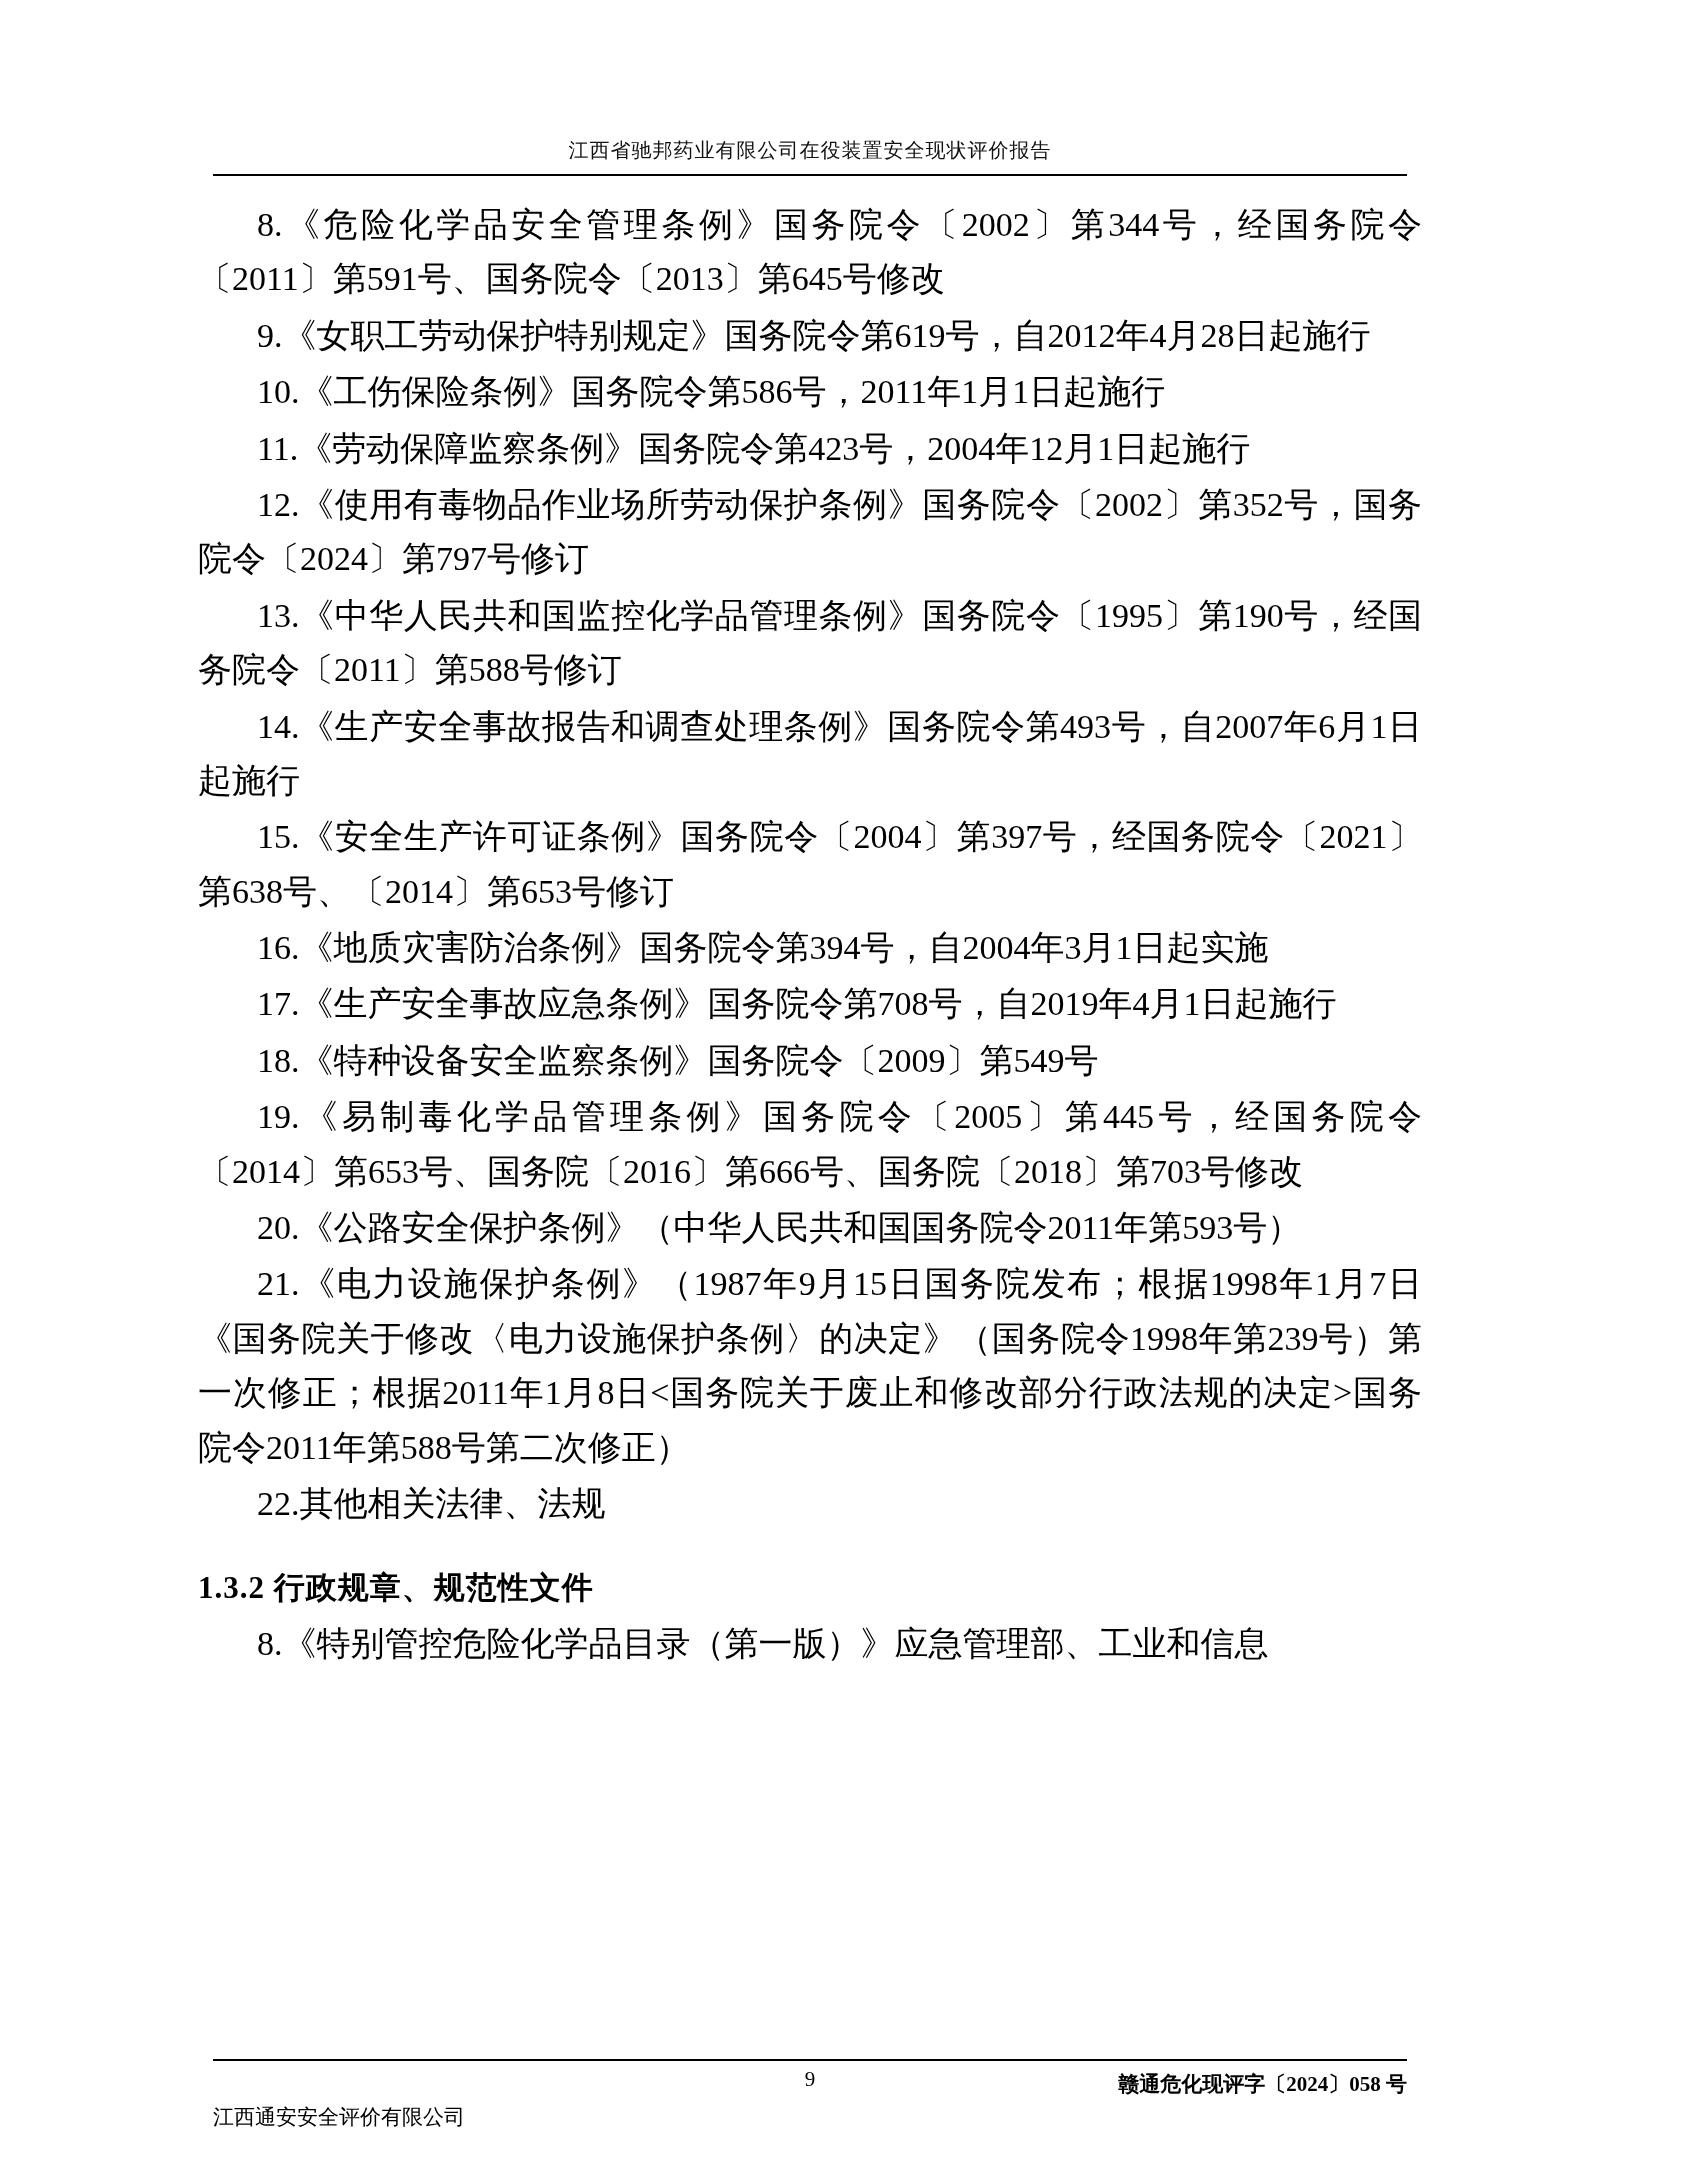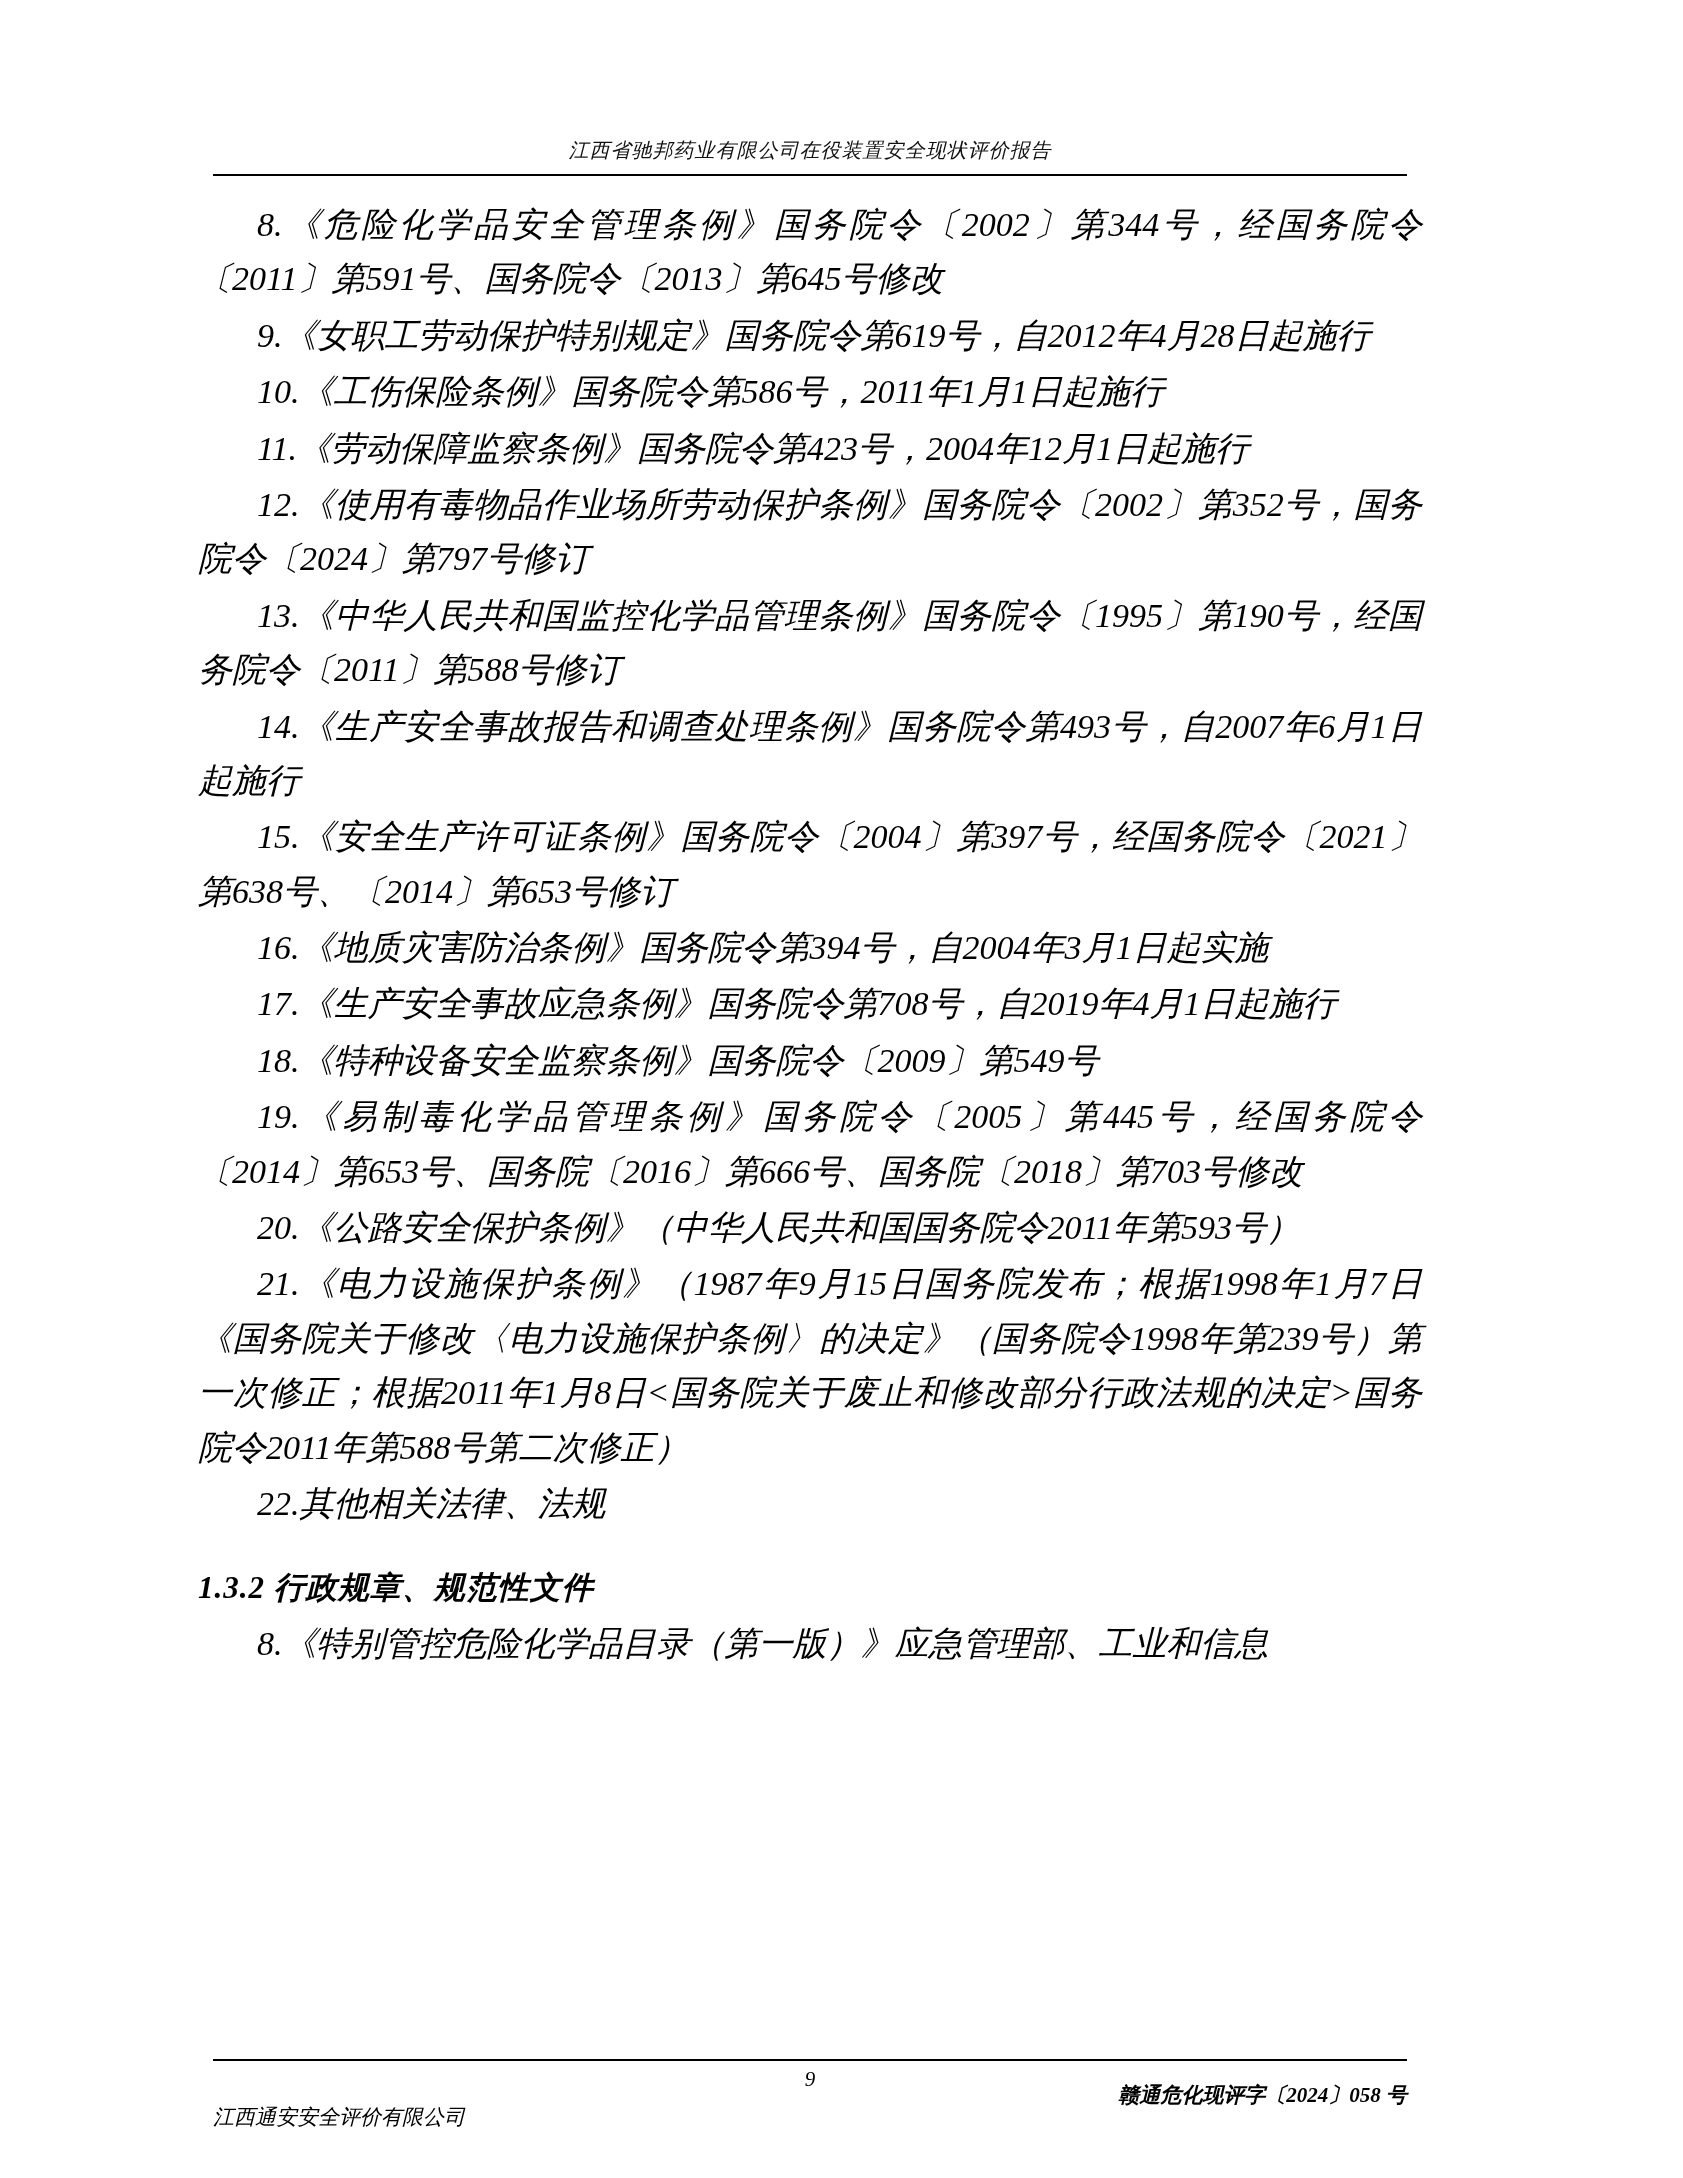--- a/index.html
+++ b/index.html
@@ -8,21 +8,20 @@
     background: #ffffff;
   }
   .page {
     width: 1620px;
     height: 2178px;
     position: relative;
     background: #ffffff;
     font-family: "Liberation Serif", "DejaVu Serif", serif;
     color: #000000;
     box-sizing: border-box;
-    font-style: italic;
   }
   .header {
     position: absolute;
     left: 213px;
     right: 213px;
     top: 137px;
     text-align: center;
     font-size: 20px;
     letter-spacing: 1px;
     color: #111;
@@ -82,21 +81,21 @@
     position: absolute;
     left: 0;
     right: 0;
     top: 0;
     text-align: center;
     font-family: "Liberation Serif", serif;
   }
   .footer-right {
     position: absolute;
     right: 0;
-    top: 14px;
+    top: 3px;
     font-weight: bold;
   }
 </style>
 </head>
 <body>
 
 <div class="page">
 
   <div class="header">江西省驰邦药业有限公司在役装置安全现状评价报告</div>
   <div class="header-rule"></div>

